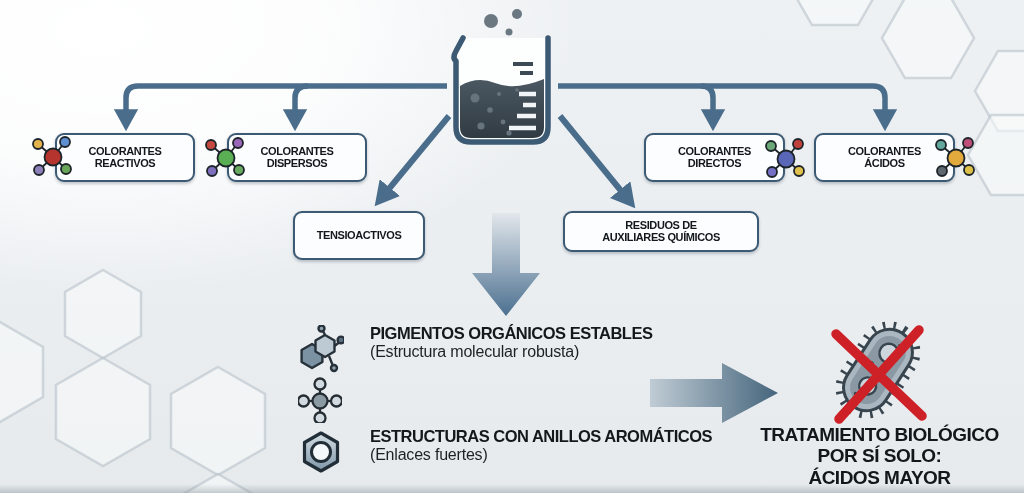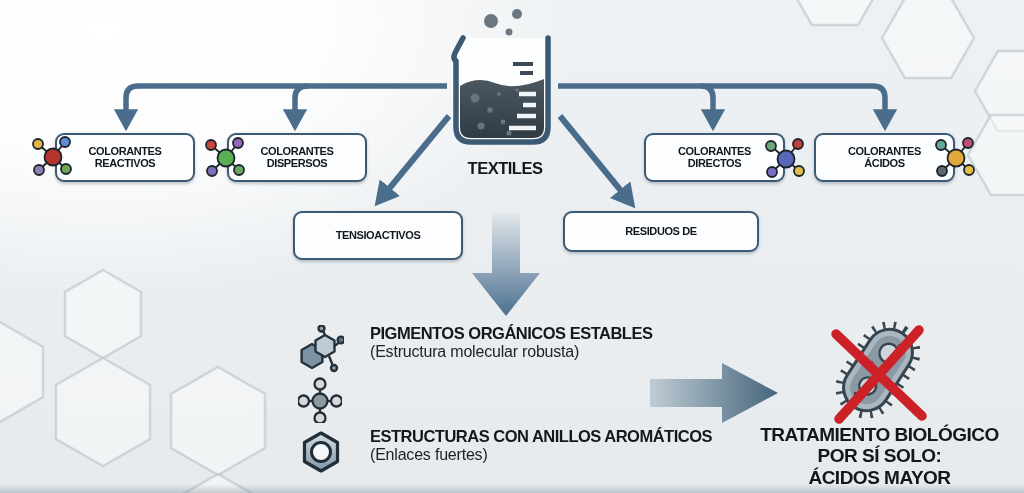--- a/index.html
+++ b/index.html
@@ -113,45 +113,45 @@
       <g stroke="#f2f5f7" stroke-width="4.5">
         <line x1="72" y1="60" x2="89" y2="60"></line>
           <line x1="76" y1="71" x2="89" y2="71"></line>
         <line x1="70" y1="82" x2="89" y2="82"></line>
           <line x1="62" y1="94" x2="89" y2="94"></line>
       </g>
     </g>
   </svg>
 
   <div class="source-label">
-    <div>TEXTILES</div>
   </div>
 
   <div class="box" style="left:55px;top:133px;width:140px;height:49px">
     <div>COLORANTES</div>
     <div>REACTIVOS</div>
   </div>
   <div class="box" style="left:227px;top:133px;width:140px;height:49px">
     <div>COLORANTES</div>
     <div>DISPERSOS</div>
   </div>
   <div class="box" style="left:644px;top:133px;width:141px;height:49px">
     <div>COLORANTES</div>
     <div>DIRECTOS</div>
   </div>
   <div class="box" style="left:814px;top:133px;width:141px;height:49px">
     <div>COLORANTES</div>
     <div>ÁCIDOS</div>
   </div>
 
-  <div class="box" style="left:293px;top:211px;width:170px;height:49px">
+  <div class="box" style="left:293px;top:211px;width:132px;height:49px">
     <div>TENSIOACTIVOS</div>
   </div>
   <div class="box" style="left:563px;top:211px;width:196px;height:41px">
     <div>RESIDUOS DE</div>
+    <div>AUXILIARES QUÍMICOS</div>
   </div>
 
   <svg class="mol" style="left:30px;top:134px" width="46" height="46" viewBox="0 0 46 46">
     <g stroke="#1d2429" stroke-width="1.8">
       <line x1="23" y1="23" x2="8" y2="10"></line>
         <line x1="23" y1="23" x2="35" y2="8"></line>
       <line x1="23" y1="23" x2="9" y2="36"></line>
         <line x1="23" y1="23" x2="36" y2="35"></line>
       <circle cx="23" cy="23" r="8.5" fill="#b5342e"></circle>
       <circle cx="8" cy="10" r="5" fill="#e4b44c"></circle>

